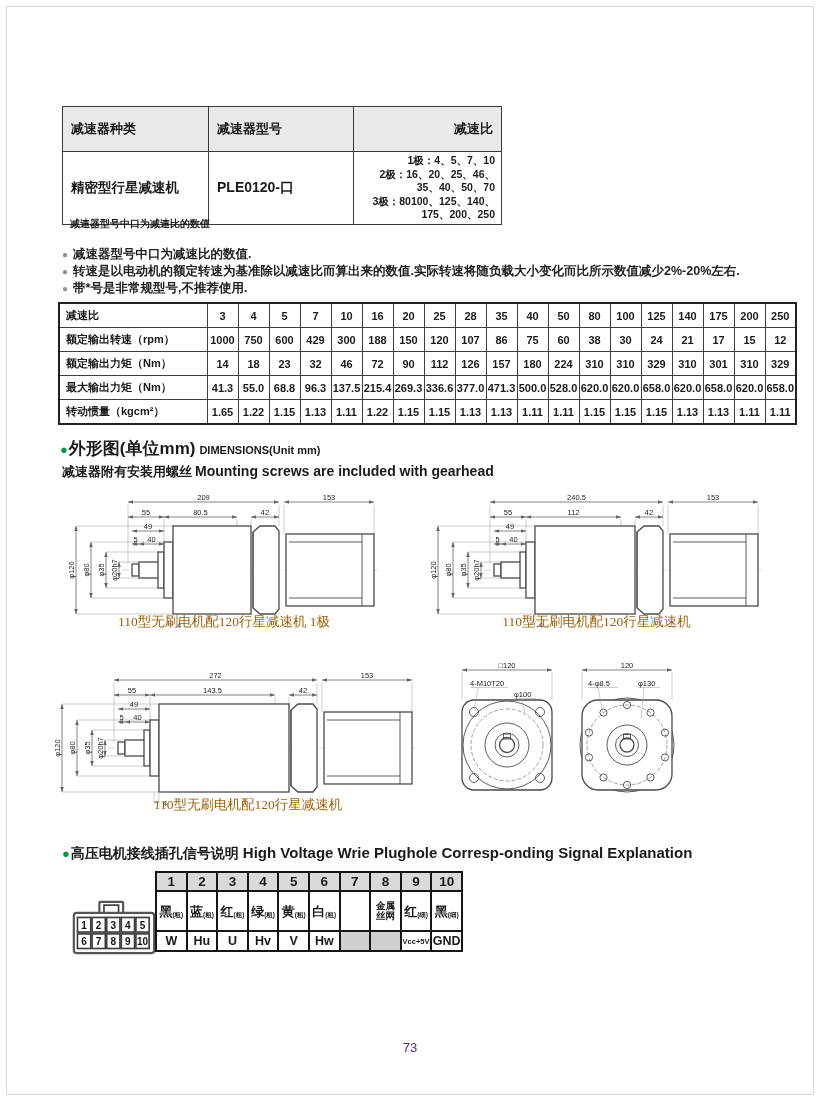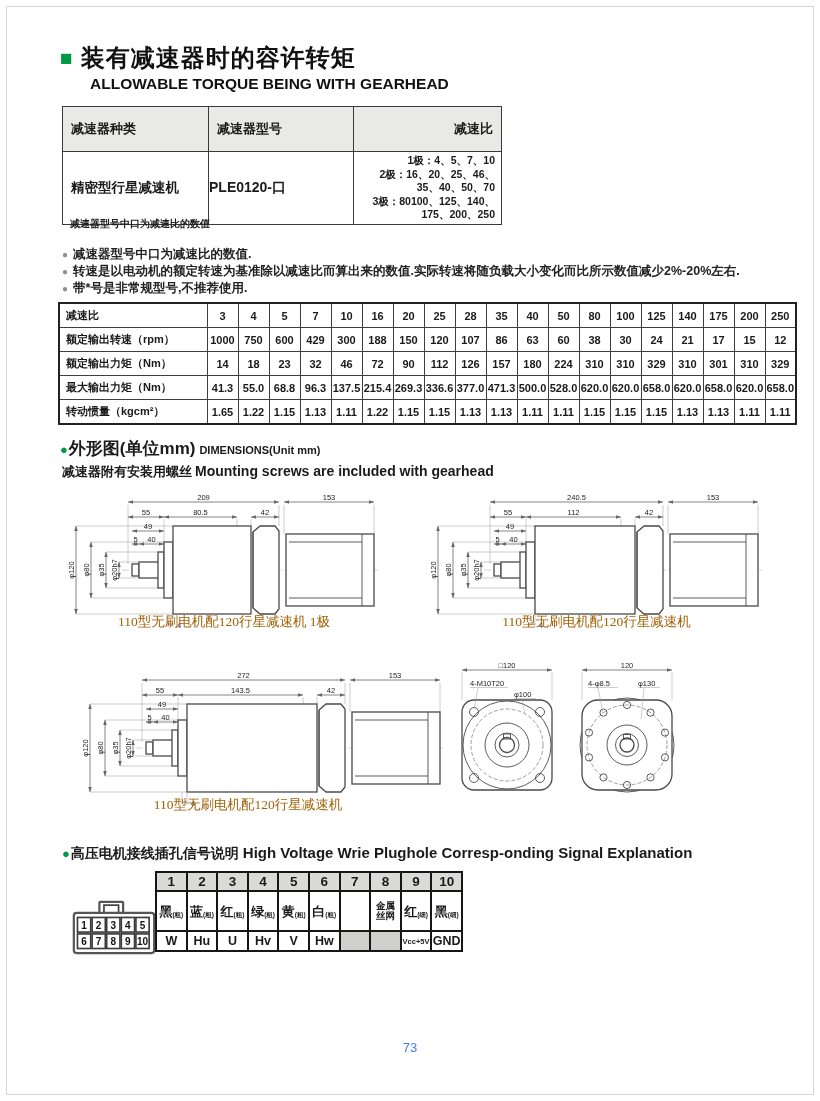--- a/index.html
+++ b/index.html
@@ -13,21 +13,21 @@
   .sq{color:#009944;font-size:21px;margin-right:7px;vertical-align:1px;}
   .t2{font-size:15.5px;font-weight:bold;margin-left:30px;margin-top:1px;color:#111;}
 
   
   .tbl1{position:absolute;left:62px;top:106px;width:388px;border-collapse:collapse;table-layout:fixed;}
   .tbl1 th,.tbl1 td{border:1.5px solid #3a3a3a;vertical-align:middle;}
   .tbl1 th{background:#e9e9e7;font-size:13px;font-weight:bold;text-align:left;height:40px;padding:2px 8px;}
   .tbl1 th.r{text-align:right;}
   .tbl1 td{height:66px;background:#fff;}
   .tbl1 td.type{font-size:13.5px;font-weight:bold;padding-left:8px;}
-  .tbl1 td.model{font-size:14px;font-weight:bold;padding-left:0;}
+  .tbl1 td.model{font-size:14px;font-weight:bold;padding-left:8px;}
   .tbl1 td.ratio{font-size:10.5px;font-weight:bold;text-align:right;padding:2px 6px;line-height:13.5px;}
   .fn1{position:absolute;left:70px;top:217px;font-size:10px;font-weight:600;}
 
   
   .notes{position:absolute;left:62px;top:246px;font-size:12.5px;font-weight:600;line-height:17px;color:#222;}
   .notes .b{color:#8f8f8d;font-size:10px;margin-right:5px;}
 
   
   .spec{position:absolute;left:58px;top:302px;width:737px;border-collapse:collapse;table-layout:fixed;border:2px solid #222;}
   .spec td{border:1px solid #3e3e3e;font-size:11px;font-weight:bold;text-align:center;height:23px;padding:0;background:#fff;}
@@ -65,34 +65,28 @@
   .sigtbl td.snum{height:17px;font-size:13.5px;font-weight:bold;background:#dadad8;}
   .sigtbl td.scolor{height:38px;}
   .sigtbl .cm{font-size:13px;font-weight:bold;}
   .sigtbl .ct{font-size:6.5px;font-weight:bold;vertical-align:-1px;}
   .sigtbl .stk{font-size:9.5px;font-weight:bold;line-height:10.5px;}
   .sigtbl td.ssig{height:18px;font-size:12.5px;font-weight:bold;}
   .sigtbl td.small{font-size:7.5px;}
   .sigtbl td.gray{background:#cfcfcd;}
   .conn{position:absolute;left:72px;top:900px;}
 
-  .pageno{position:absolute;left:0;right:0;top:1040px;text-align:center;font-size:13px;color:#3b82f6;}
+  .pageno{position:absolute;left:0;right:0;top:1040px;text-align:center;font-size:13px;color:#4c1d95;}
 </style>
 </head>
 <body>
 
 <div class="page">
   <div class="frame"></div>
 
-  <div class="hdr">
-    <div class="t1">
-      <span class="sq">■</span><span>装有减速器时的容许转矩</span>
-    </div>
-    <div class="t2">ALLOWABLE TORQUE BEING WITH GEARHEAD</div>
-  </div>
 
   <table class="tbl1">
     <tbody>
         <tr>
       <th style="width:129px">减速器种类</th>
       <th style="width:128px">减速器型号</th>
       <th style="width:131px" class="r">减速比</th>
     </tr>
     <tr>
       <td class="type">精密型行星减速机</td>
@@ -166,21 +160,21 @@
           <td class="">1000</td>
           <td class="">750</td>
           <td class="">600</td>
           <td class="">429</td>
           <td class="">300</td>
           <td class="">188</td>
           <td class="">150</td>
           <td class="">120</td>
           <td class="">107</td>
           <td class="">86</td>
-          <td class="">63</td>
+          <td class="">75</td>
           <td class="">60</td>
           <td class="">38</td>
           <td class="">30</td>
           <td class="">24</td>
           <td class="">21</td>
           <td class="">17</td>
           <td class="">15</td>
           <td class="">12</td>
         </tr>
         <tr>
@@ -416,21 +410,21 @@
         <line class="pl2" x1="213" y1="46" x2="213" y2="122"></line>
         <rect class="pl" x="246" y="48" width="88" height="72"></rect>
         <line class="pl2" x1="249" y1="56" x2="322" y2="56"></line>
         <line class="pl2" x1="249" y1="112" x2="322" y2="112"></line>
         <line class="pl2" x1="322" y1="48" x2="322" y2="120"></line>
         <line class="wl" x1="106" y1="128" x2="106" y2="141"></line>
         <line class="wl" x1="111" y1="128" x2="111" y2="141"></line>
         <line class="dl" x1="106" y1="138" x2="111" y2="138"></line>
         <text class="dt" x="115" y="142">4</text>
       </svg></div>
-  <div class="draw" id="d3" style="left:76px;top:664px;"><svg viewBox="0 0 372 150" width="372" height="150">
+  <div class="draw" id="d3" style="left:48px;top:664px;"><svg viewBox="0 0 372 150" width="372" height="150">
         <line class="cl" x1="60" y1="84" x2="368" y2="84"></line>
         <line class="wl" x1="66" y1="19" x2="66" y2="78"></line>
         <line class="wl" x1="269" y1="19" x2="269" y2="40"></line>
         <line class="wl" x1="274" y1="19" x2="274" y2="48"></line>
         <line class="wl" x1="364" y1="19" x2="364" y2="48"></line>
         <line class="wl" x1="102" y1="33" x2="102" y2="56"></line>
         <line class="wl" x1="227" y1="33" x2="227" y2="40"></line>
         <line class="wl" x1="241" y1="33" x2="241" y2="40"></line>
         <line class="wl" x1="14" y1="40" x2="111" y2="40"></line>
         <line class="wl" x1="14" y1="128" x2="111" y2="128"></line>

